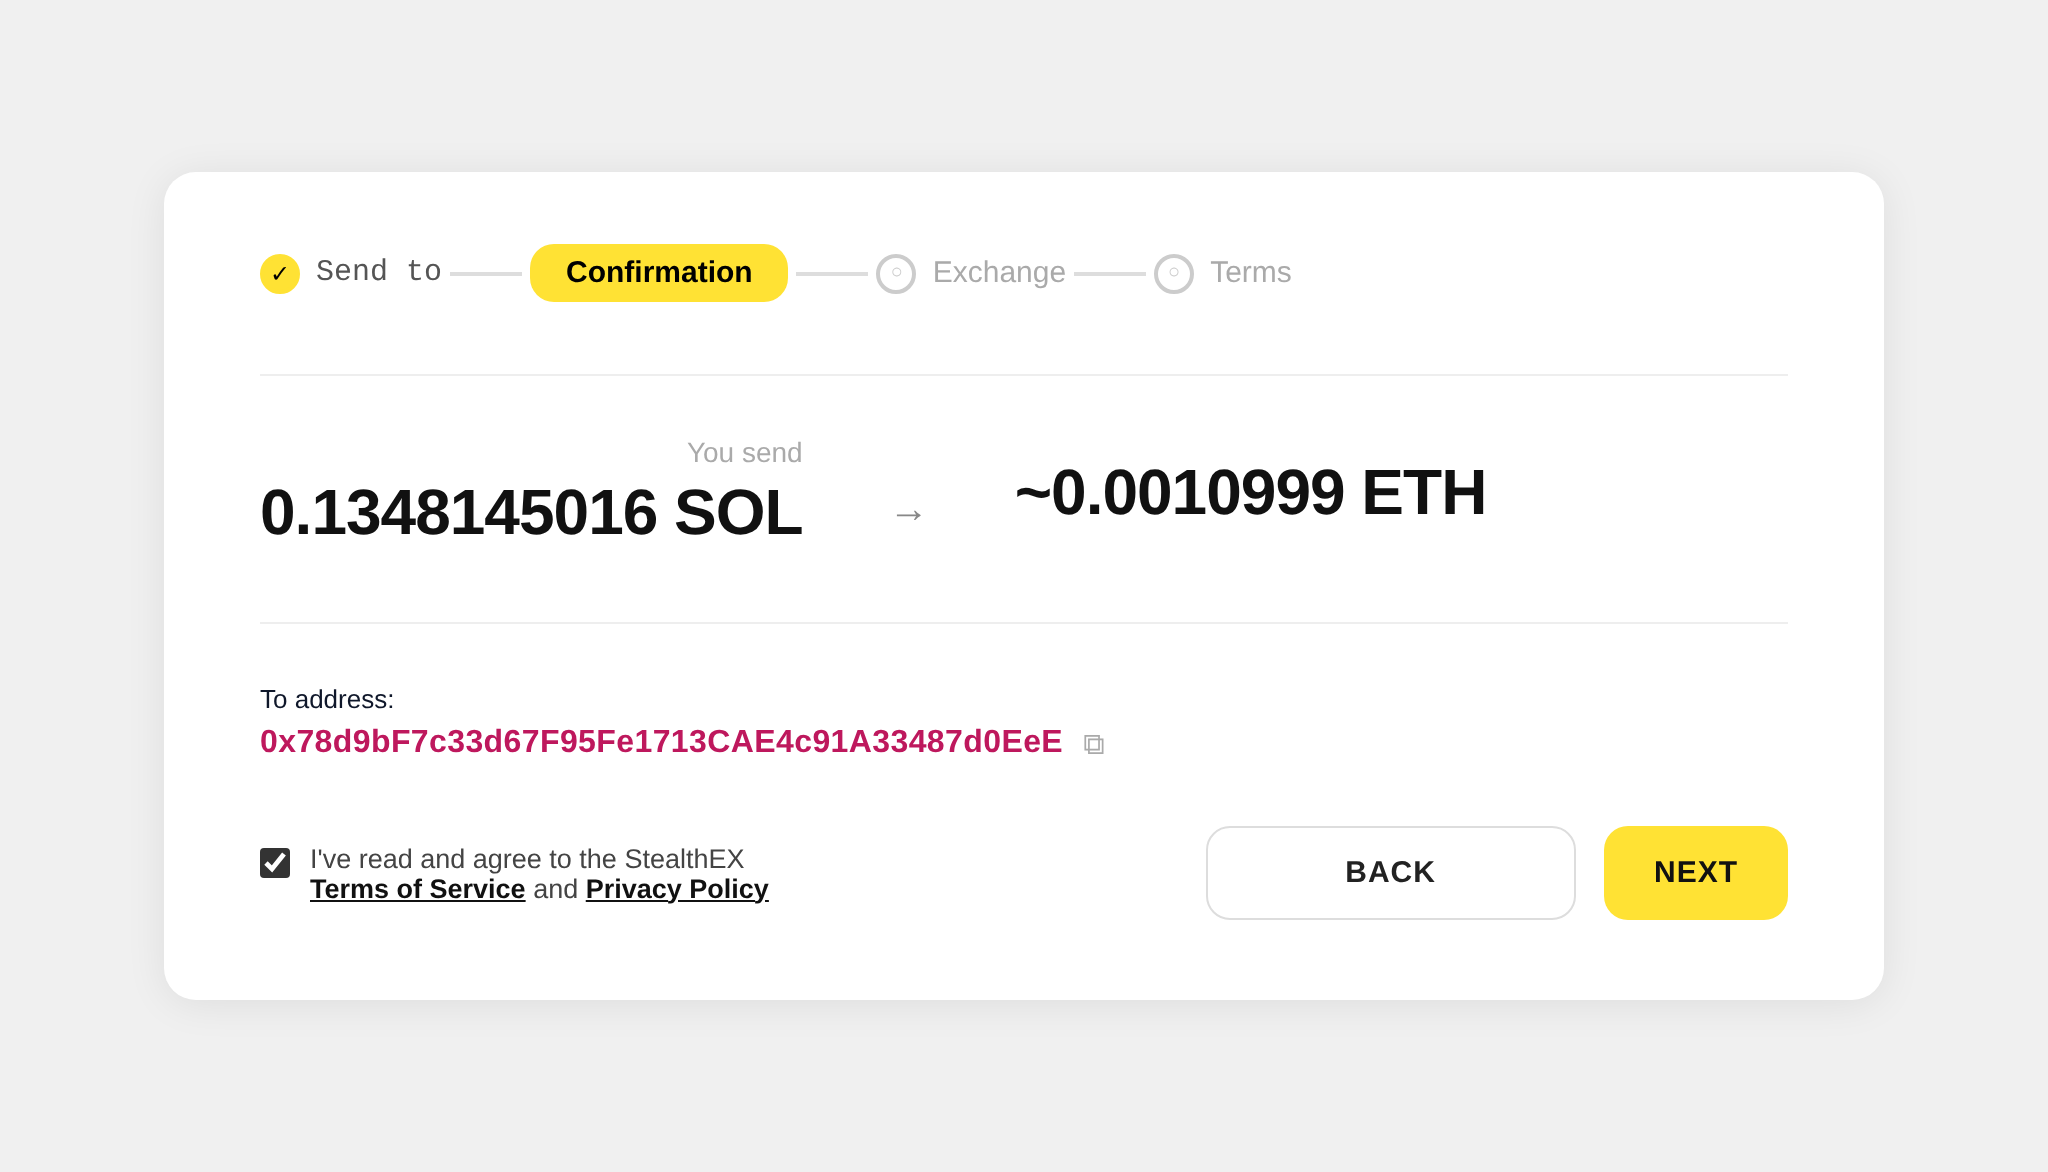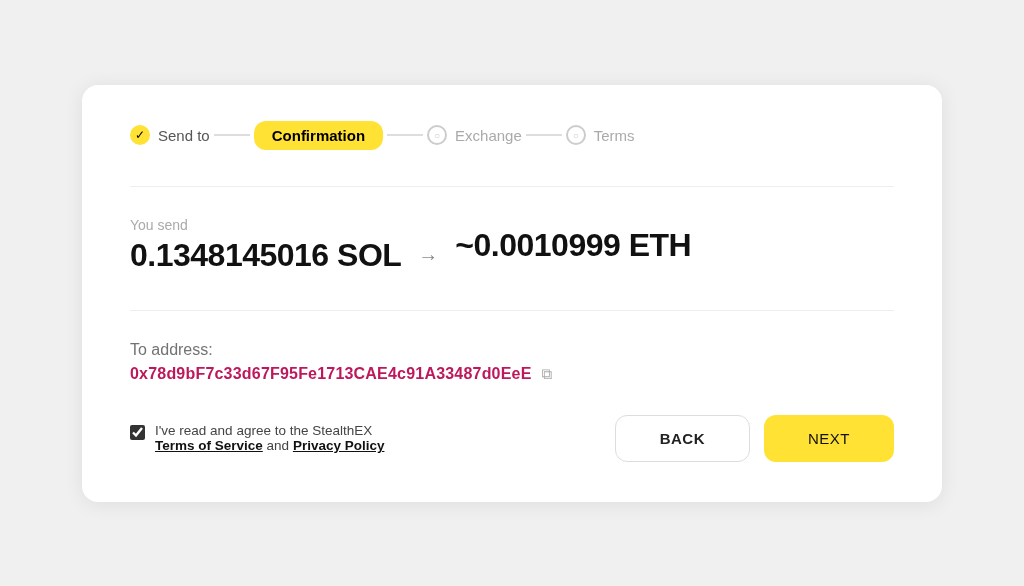--- a/index.html
+++ b/index.html
@@ -37,20 +37,21 @@
     }
     .step-label.active {
       background: #FFE234;
       color: #000;
       font-weight: 700;
       padding: 6px 18px;
       border-radius: 12px;
     }
     .step-label.done {
       color: #555;
+      font-family: Liberation Mono, monospace;
     }
     .step-icon {
       width: 20px;
       height: 20px;
       border-radius: 50%;
       border: 2px solid #ccc;
       display: flex;
       align-items: center;
       justify-content: center;
       font-size: 10px;
@@ -71,22 +72,23 @@
     
     .divider {
       border: none;
       border-top: 1px solid #eee;
       margin-bottom: 30px;
     }
     
     .exchange-row {
       display: flex;
       align-items: center;
-      gap: 17px;
+      gap: 43px;
       margin-bottom: 36px;
+      text-align: right;
     }
     .exchange-side {
       display: flex;
       flex-direction: column;
       gap: 4px;
     }
     .exchange-label {
       font-size: 14px;
       color: #aaa;
     }
@@ -99,22 +101,22 @@
     .arrow-icon {
       font-size: 20px;
       color: #888;
       margin-top: 18px;
     }
     
     .address-section {
       margin-bottom: 32px;
     }
     .address-label {
-      font-size: 16px;
-      color: #737373;
+      font-size: 13px;
+      color: #0f172a;
       margin-bottom: 6px;
     }
     .address-row {
       display: flex;
       align-items: center;
       gap: 10px;
     }
     .address-value {
       font-size: 16px;
       font-weight: 600;
@@ -152,37 +154,37 @@
       color: #111;
       text-decoration: underline;
       font-weight: 600;
       cursor: pointer;
     }
     .buttons {
       display: flex;
       gap: 14px;
     }
     .btn-back {
-      padding: 14px 44px;
+      padding: 14px 69px;
       border-radius: 12px;
       border: 1.5px solid #ddd;
       background: #fff;
       font-size: 15px;
       font-weight: 700;
       color: #222;
       cursor: pointer;
       letter-spacing: 0.5px;
     }
     .btn-next {
-      padding: 14px 44px;
+      padding: 14px 25px;
       border-radius: 12px;
       border: none;
       background: #FFE234;
       font-size: 15px;
-      font-weight: 400;
+      font-weight: 700;
       color: #111;
       cursor: pointer;
       letter-spacing: 0.5px;
     }
   </style>
 </head>
 <body>
 
 <div class="card">
 

